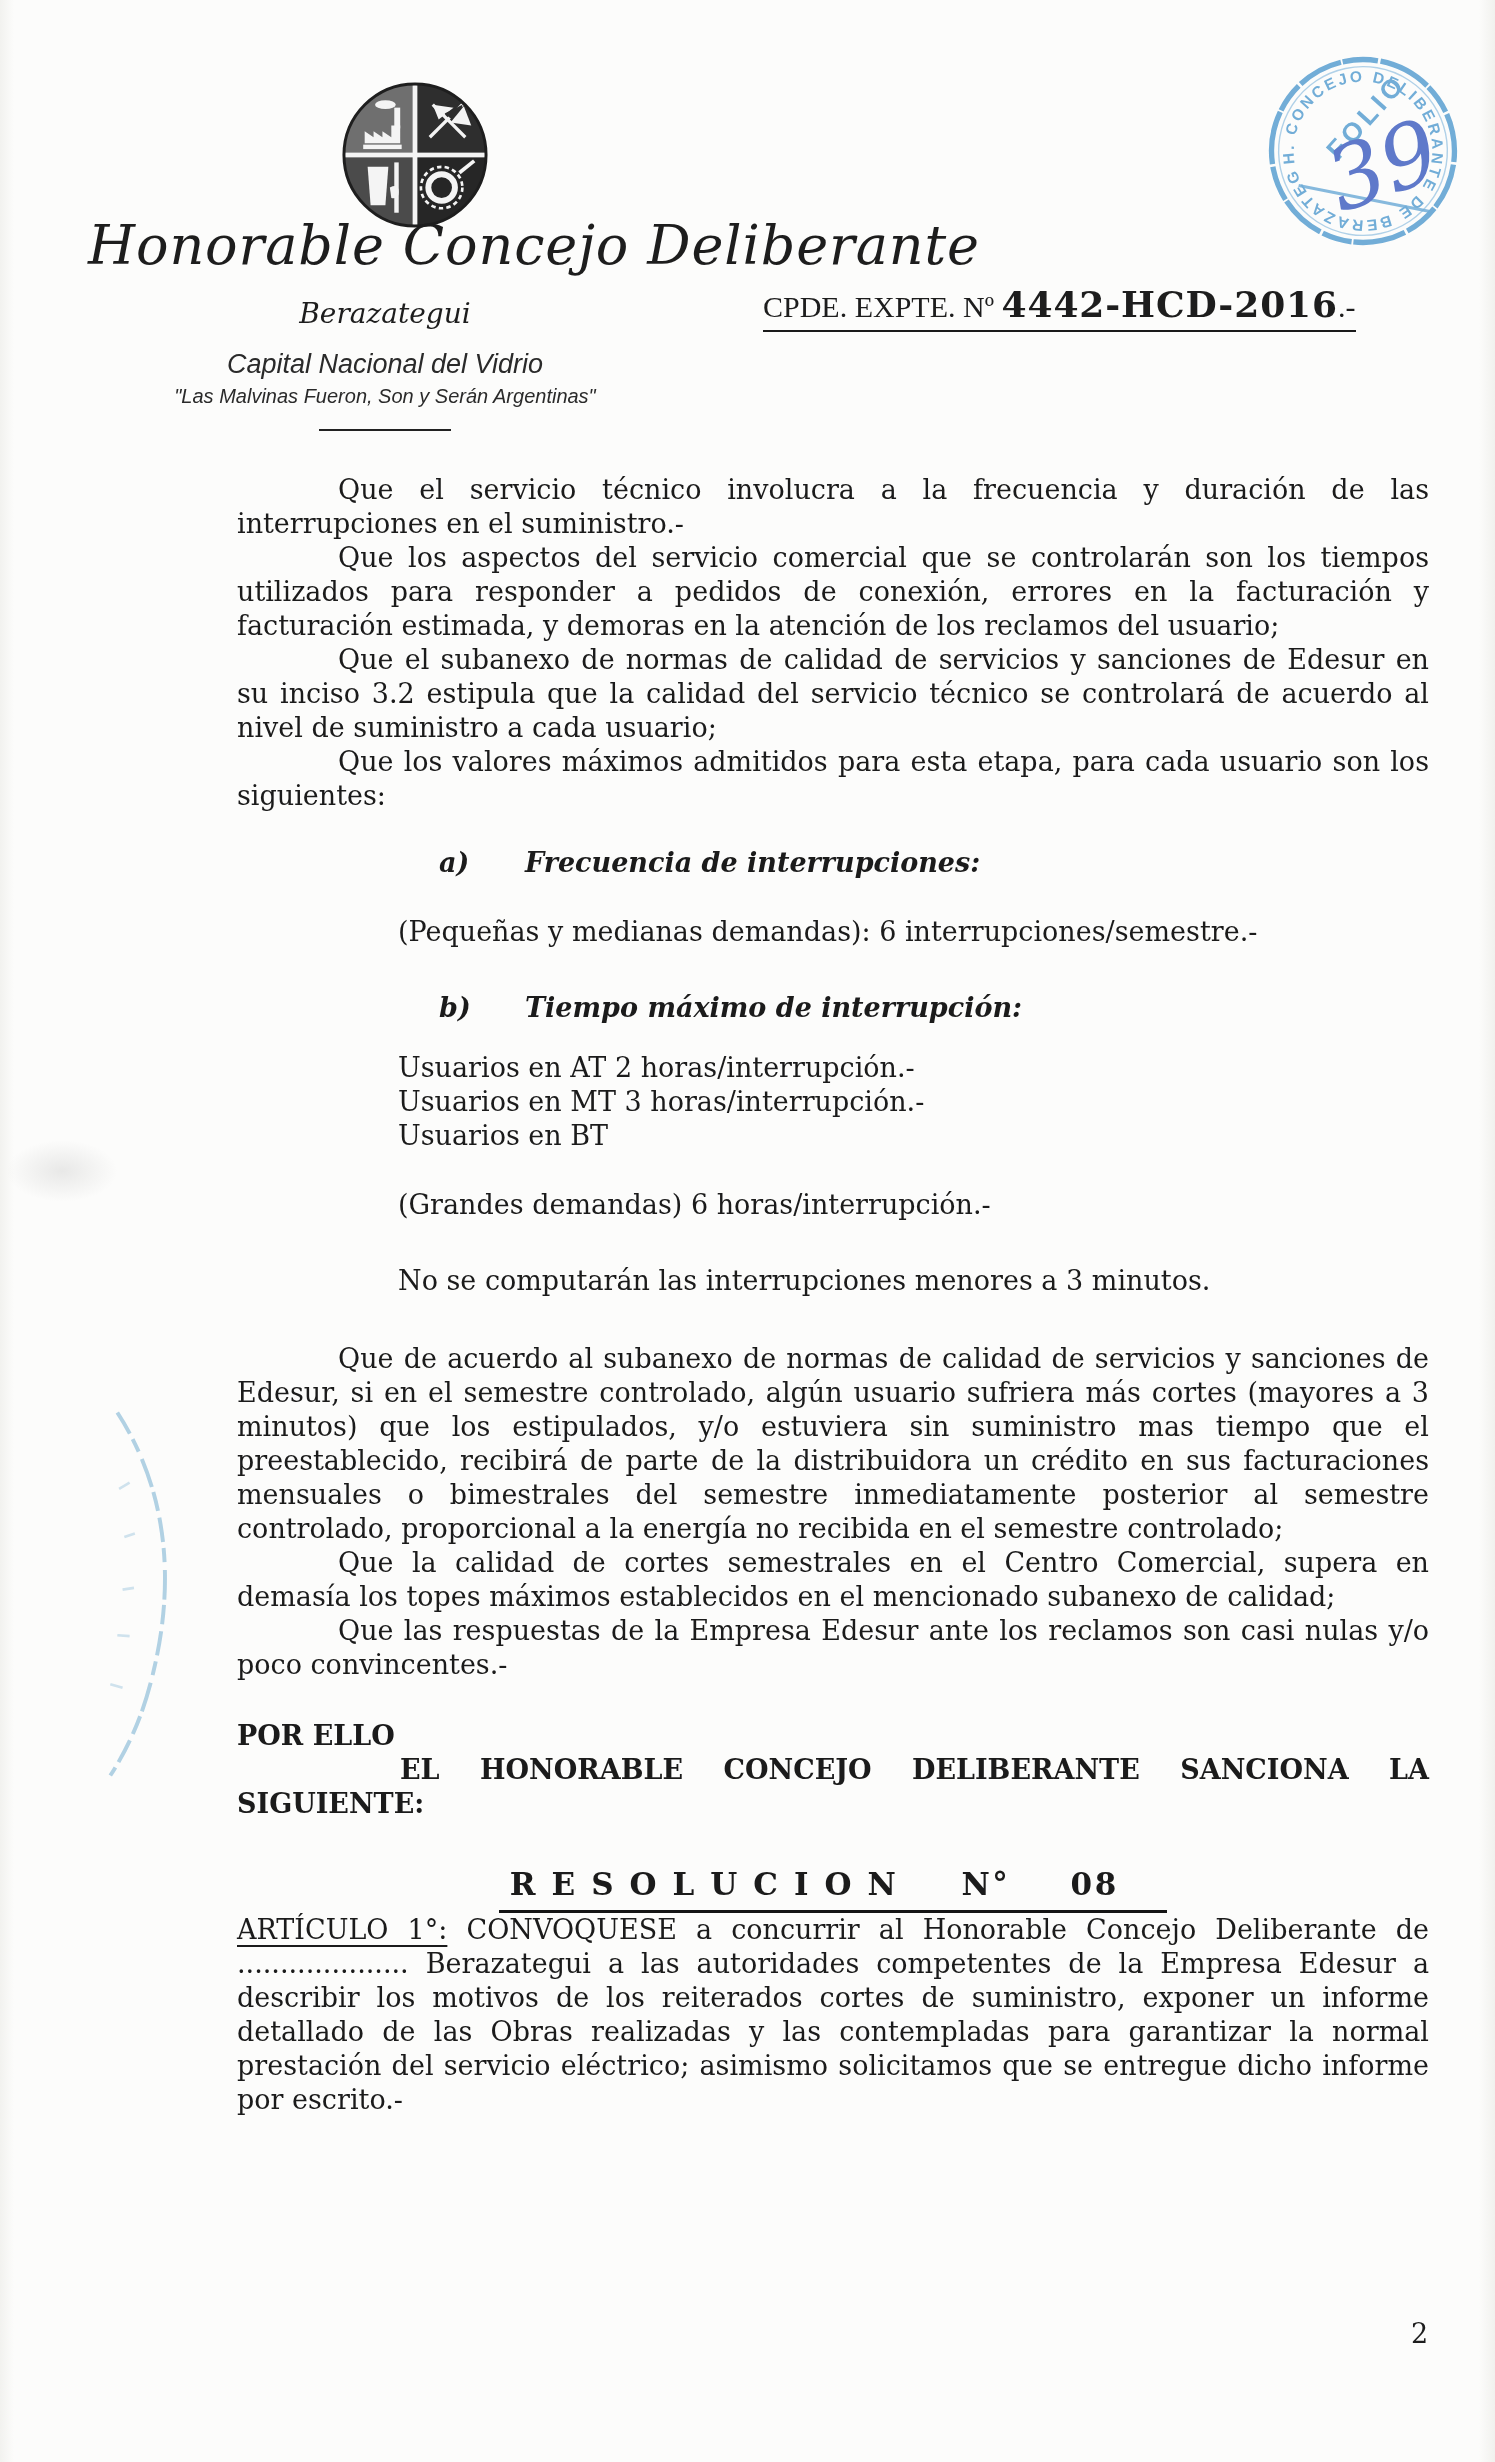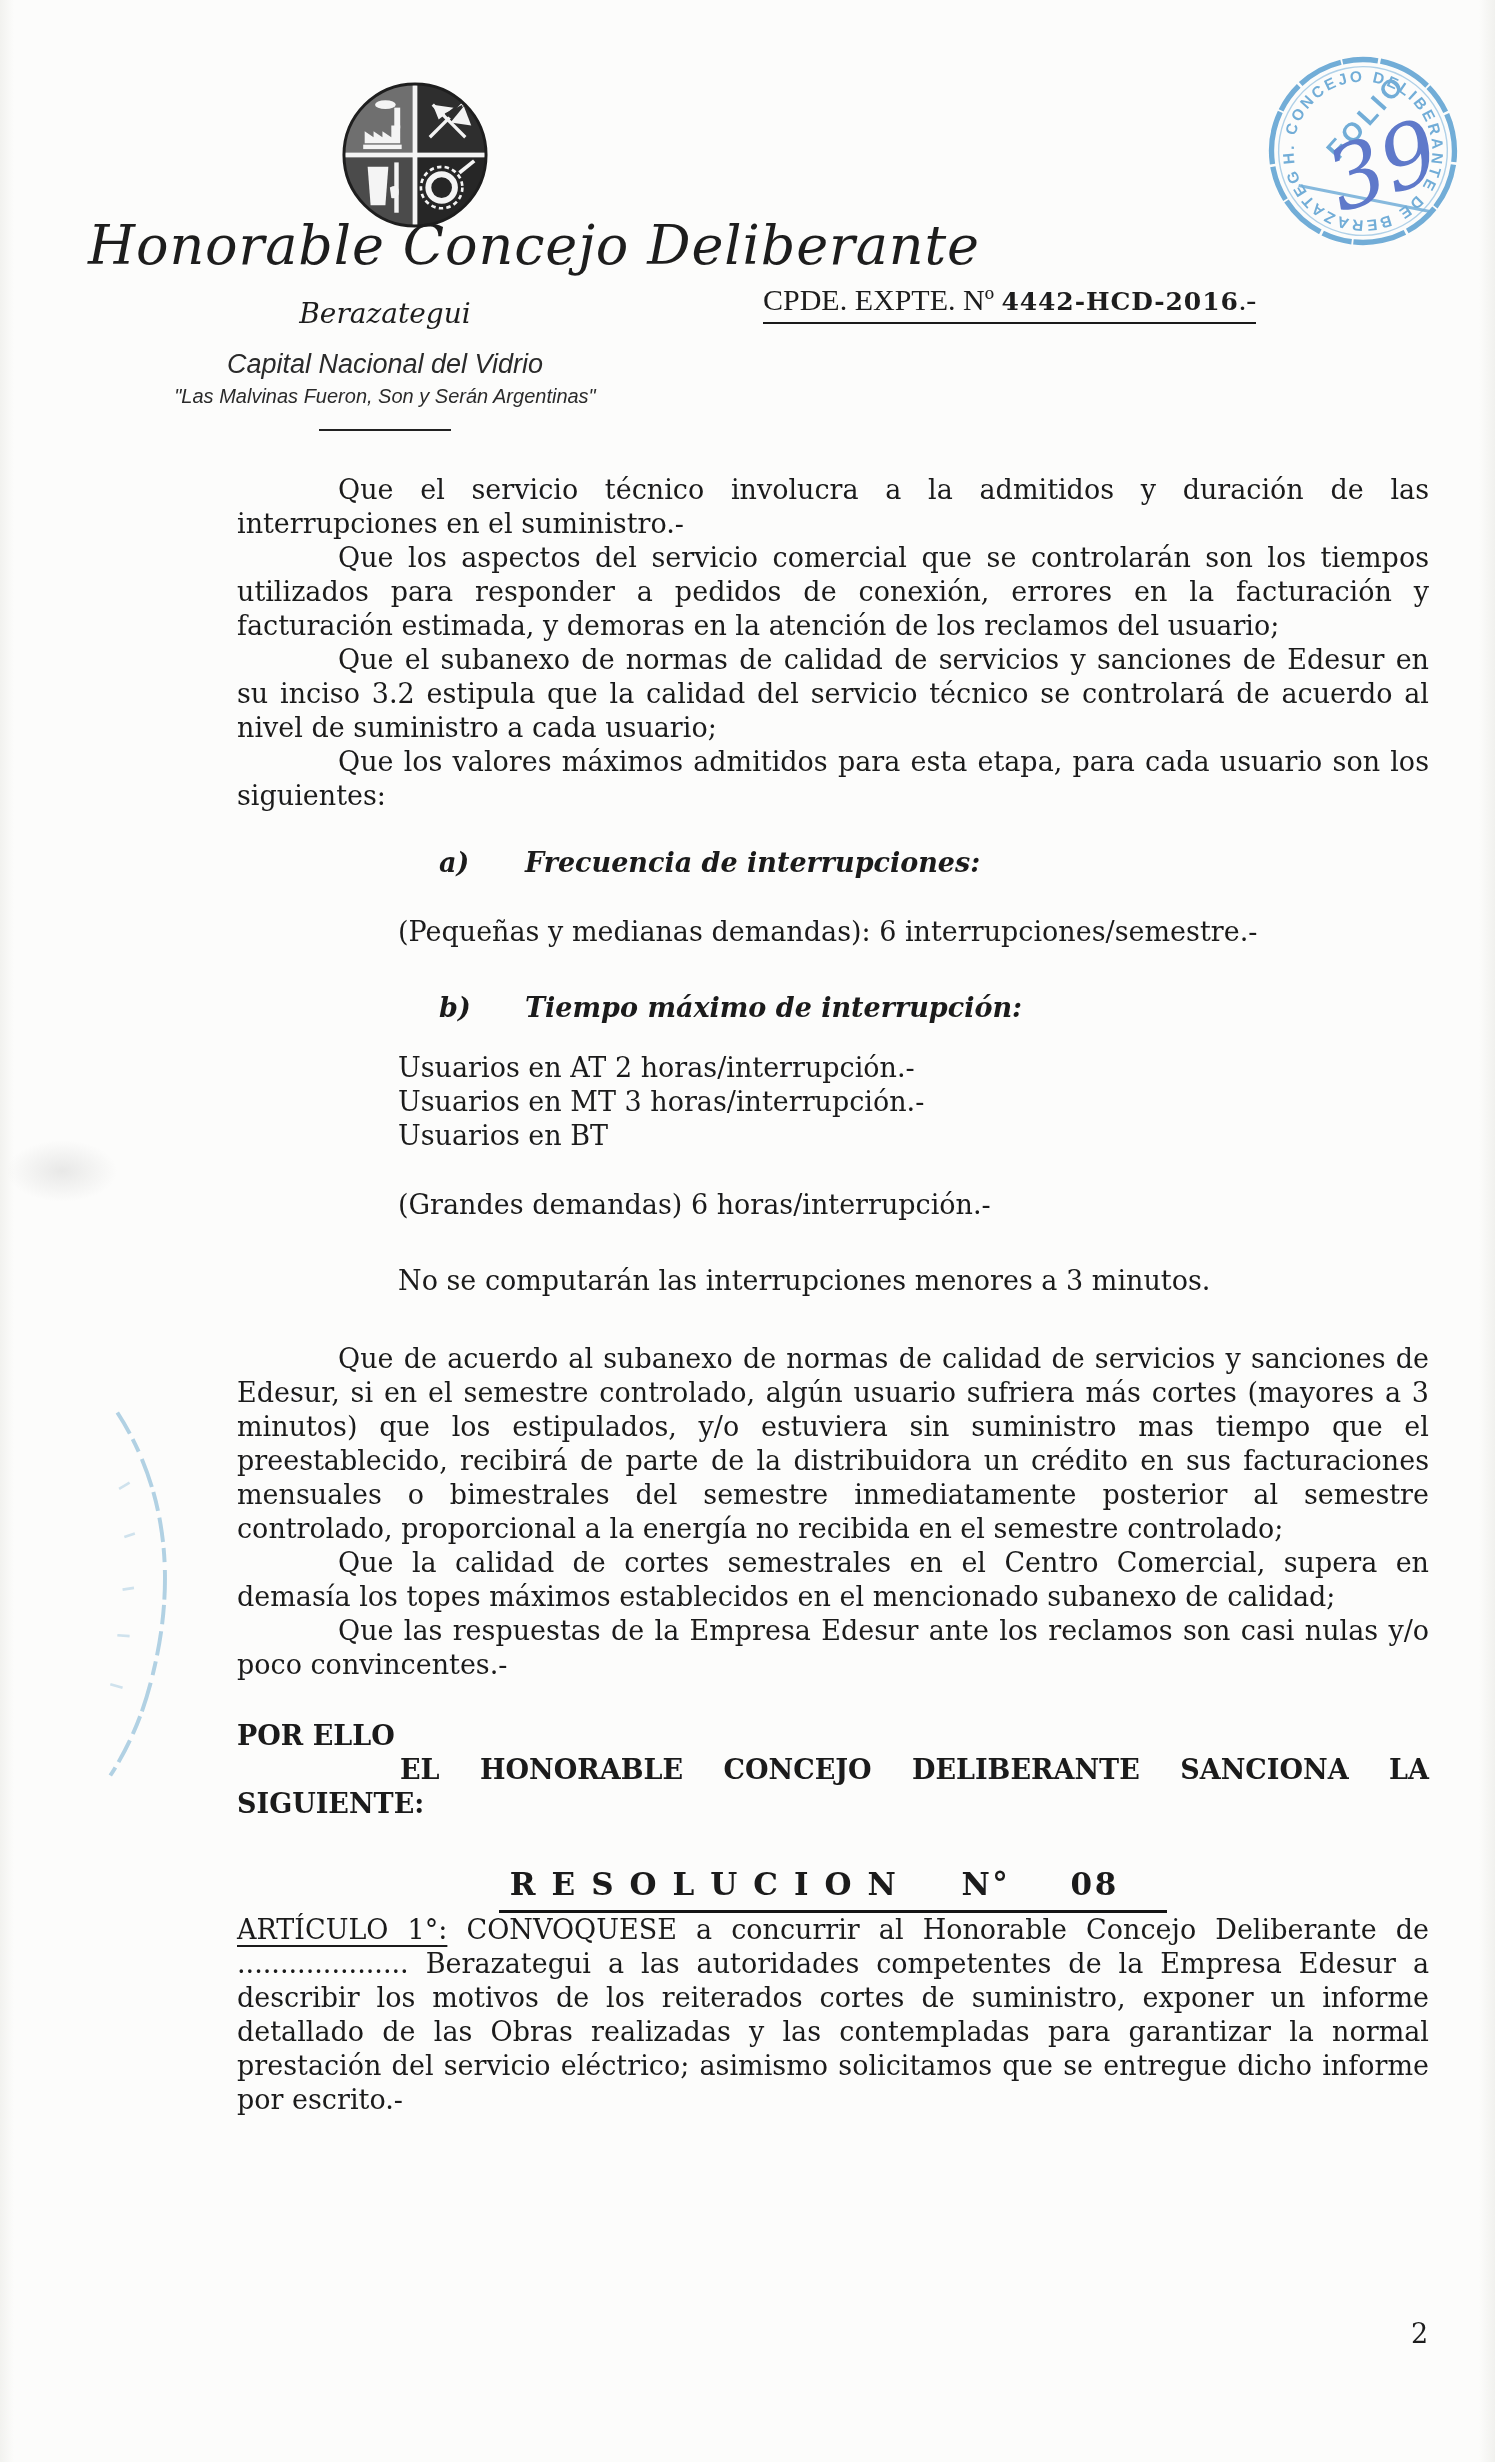--- a/index.html
+++ b/index.html
@@ -21,21 +21,21 @@
   .brand-line2 { font-style:italic; font-size:28px; margin-top:20px; }
   .brand-sub   { font-family:"Liberation Sans", sans-serif; font-style:italic; font-size:27px; margin-top:19px; color:#2a2a2a; }
   .brand-motto { font-family:"Liberation Sans", sans-serif; font-style:italic; font-size:20px; margin-top:5.3px; color:#2a2a2a; }
   .brand-rule  { width:132px; border-top:2.6px solid #222; margin:21px auto 0; }
 
   .expte {
     position:absolute; left:763px; top:283px;
     font-family:"Liberation Serif", serif; font-size:30px;
     border-bottom:2.6px solid #1a1a1a; padding-bottom:5.3px; white-space:nowrap;
   }
-  .expte b { font-family:"DejaVu Serif", serif; font-size:25px; letter-spacing:0.9px; }
+  .expte b { font-family:"DejaVu Serif", serif; font-size:36px; letter-spacing:0.9px; }
 
   
   .stamp { position:absolute; left:1252px; top:40px; width:222px; height:222px;
            transform:rotate(-12deg); opacity:.88; }
   .stamp text, .stamp textPath { font-family:"Liberation Sans", sans-serif; }
   .stamp .ring-text { font-size:17.5px; letter-spacing:3px; fill:#5fa3d3; font-weight:bold; }
   .stamp .folio { font-size:30px; letter-spacing:5px; fill:#5fa3d3; font-weight:bold; }
   .stamp .hand  { font-family:"DejaVu Serif", serif; font-style:italic; font-size:98px; fill:#4a67c4; }
 
   
@@ -142,21 +142,21 @@
       <line x1="40" y1="95" x2="52" y2="88"></line>
       <line x1="46" y1="150" x2="58" y2="146"></line>
       <line x1="44" y1="210" x2="57" y2="208"></line>
       <line x1="38" y1="262" x2="52" y2="263"></line>
       <line x1="30" y1="318" x2="44" y2="322"></line>
     </g>
   </svg>
 
   <div class="doc-body">
 
-    <p class="recital">Que el servicio técnico involucra a la admitidos y duración de las interrupciones en el suministro.-</p>
+    <p class="recital">Que el servicio técnico involucra a la frecuencia y duración de las interrupciones en el suministro.-</p>
     <p class="recital">Que los aspectos del servicio comercial que se controlarán son los tiempos utilizados para responder a pedidos de conexión, errores en la facturación y facturación estimada, y demoras en la atención de los reclamos del usuario;</p>
     <p class="recital">Que el subanexo de normas de calidad de servicios y sanciones de Edesur en su inciso 3.2 estipula que la calidad del servicio técnico se controlará de acuerdo al nivel de suministro a cada usuario;</p>
     <p class="recital">Que los valores máximos admitidos para esta etapa, para cada usuario son los siguientes:</p>
 
     <div class="sec-head">
       <span class="sec-letter">a)</span><span>Frecuencia de interrupciones:</span>
     </div>
     <div class="spec-note">(Pequeñas y medianas demandas): 6 interrupciones/semestre.-</div>
 
     <div class="sec-head" style="margin-top:42px">

